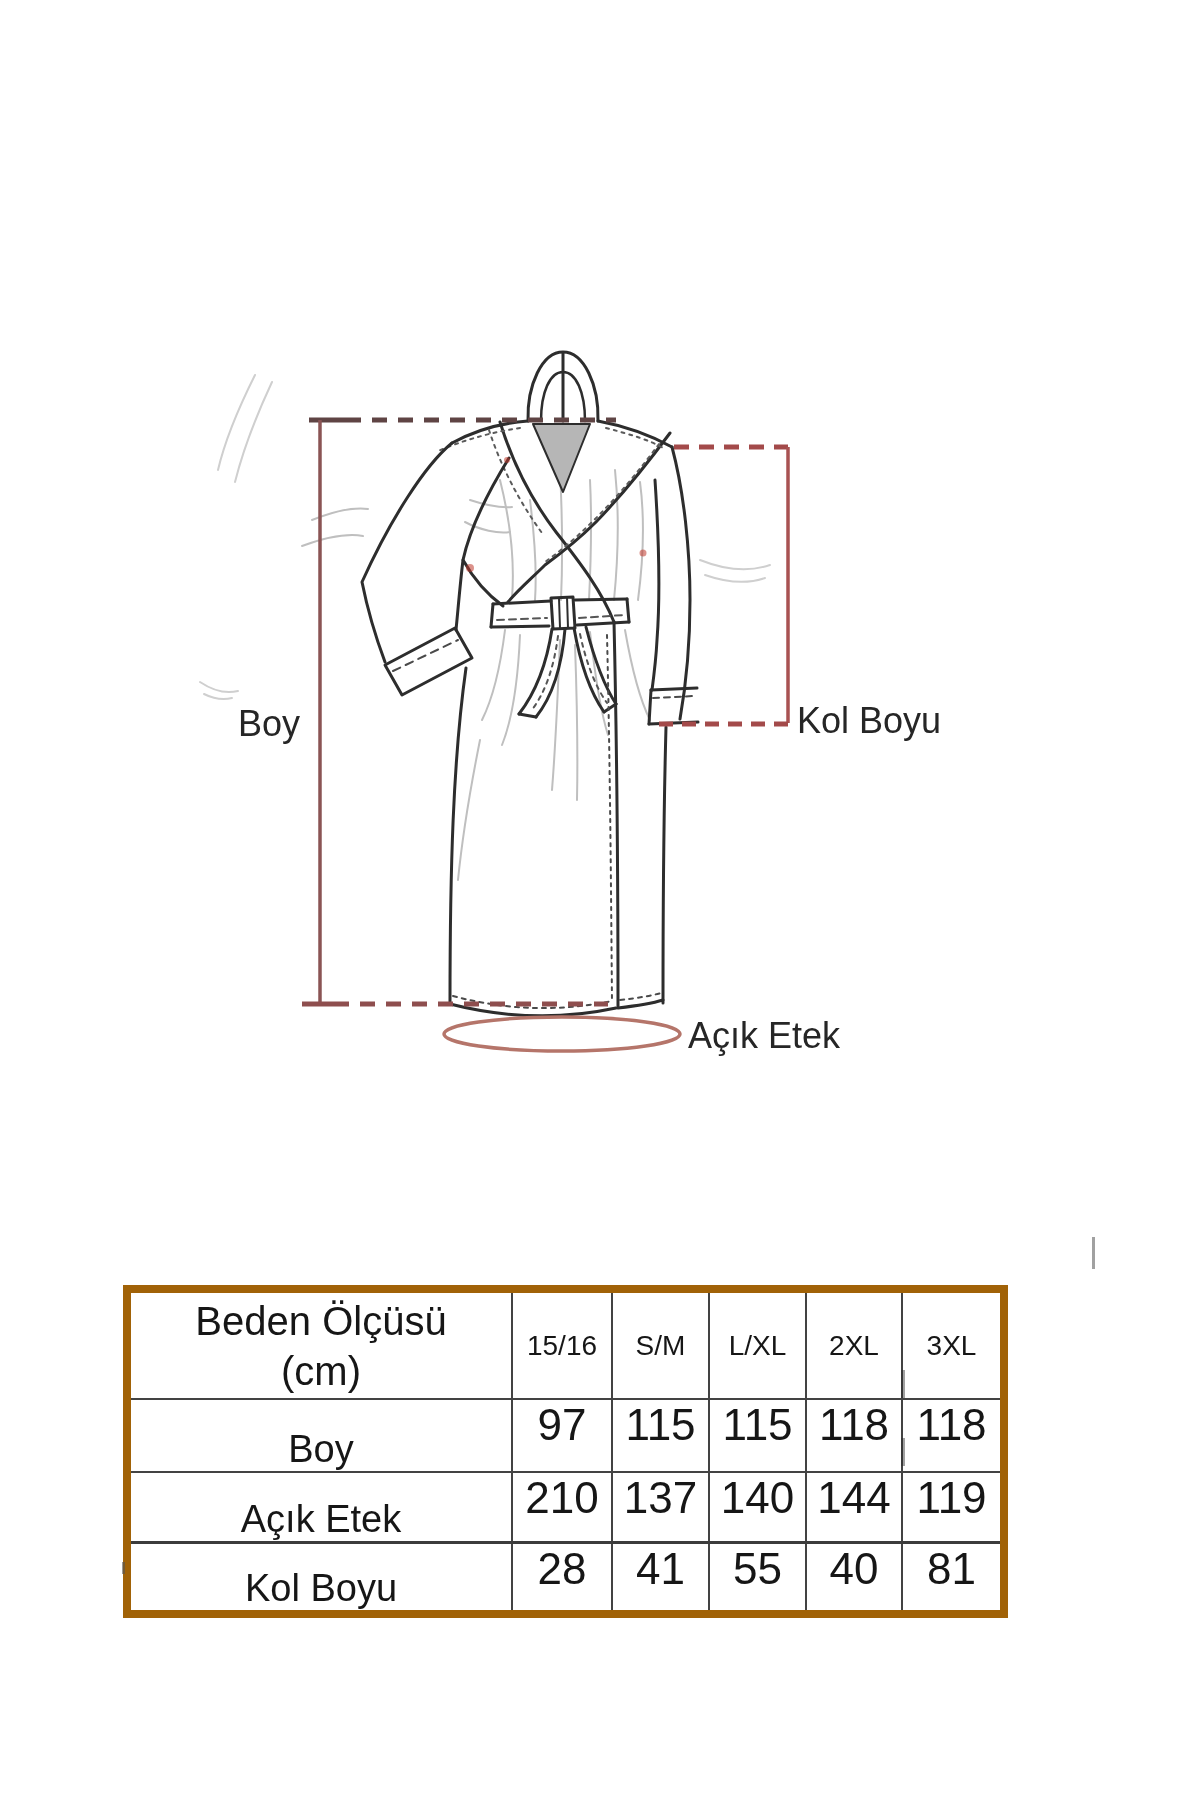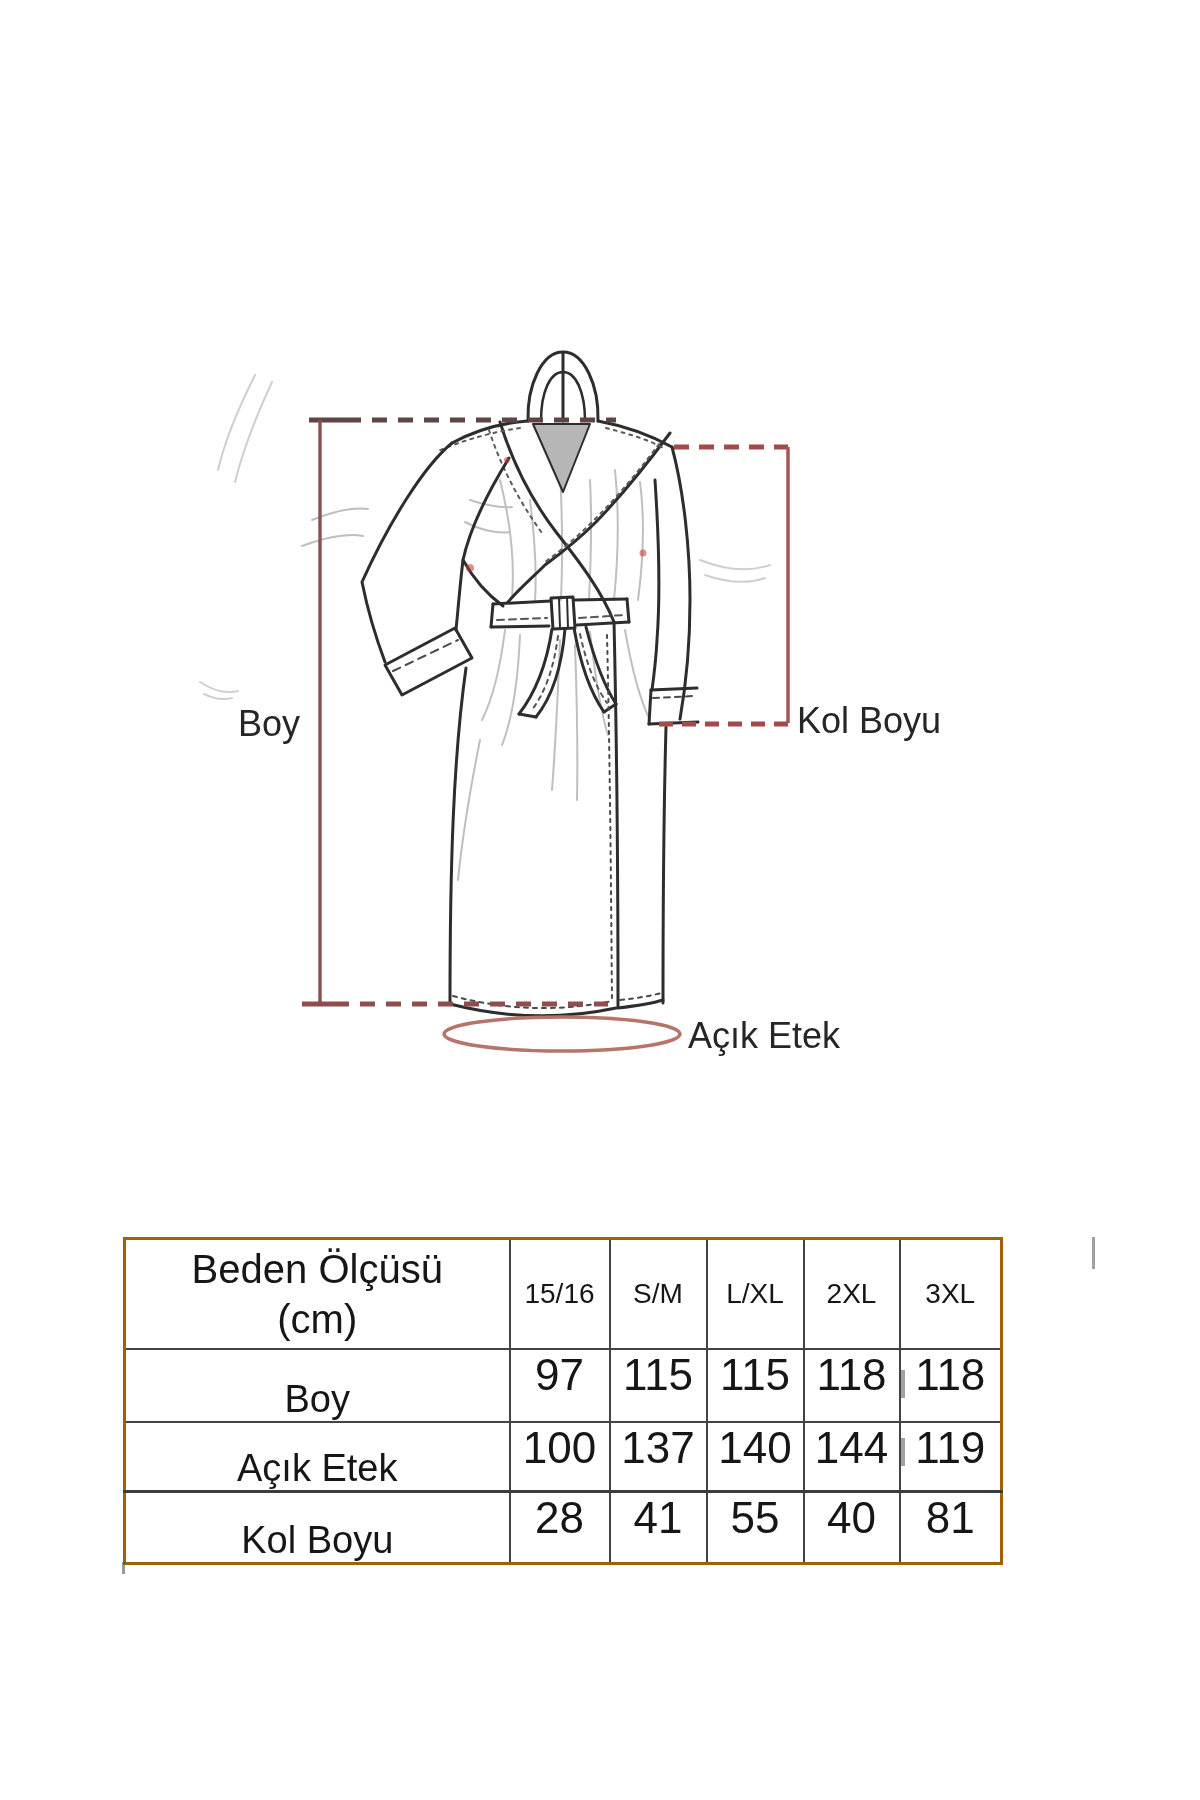--- a/index.html
+++ b/index.html
@@ -14,21 +14,21 @@
   
   .size-table{
     position:absolute;left:123px;top:1237px;width:877px;height:325px;
     border-collapse:collapse;table-layout:fixed;color:#161616;
     background:transparent;
   }
   .size-table td,.size-table th{
     border:2px solid #434343;padding:0;text-align:center;font-weight:normal;
     overflow:hidden;white-space:nowrap;
   }
-  .size-table{border:3px solid #a16207;}
+  .size-table{border:8px solid #a16207;margin-top:48px;}
   .row-header{height:110px;}
   .row-boy{height:73px;}
   .row-acik{height:70px;}
   .row-kol{height:72px;}
   .row-kol td{border-top:3px solid #3c3c3c;}
   .hdr-label{font-size:40px;line-height:50px;vertical-align:middle;}
   .hdr-size{font-size:28px;vertical-align:middle;border-radius:10px;}
   .num{font-size:44px;vertical-align:top;padding-top:10px;}
   .rowlabel{font-size:38px;vertical-align:bottom;padding-bottom:6px;}
 
@@ -195,21 +195,21 @@
       <tr class="row-boy">
         <td class="rowlabel">Boy</td>
         <td class="num">97</td>
         <td class="num">115</td>
         <td class="num">115</td>
         <td class="num">118</td>
         <td class="num">118</td>
       </tr>
       <tr class="row-acik">
         <td class="rowlabel">Açık Etek</td>
-        <td class="num">100</td>
+        <td class="num">210</td>
         <td class="num">137</td>
         <td class="num">140</td>
         <td class="num">144</td>
         <td class="num">119</td>
       </tr>
       <tr class="row-kol">
         <td class="rowlabel">Kol Boyu</td>
         <td class="num">28</td>
         <td class="num">41</td>
         <td class="num">55</td>

